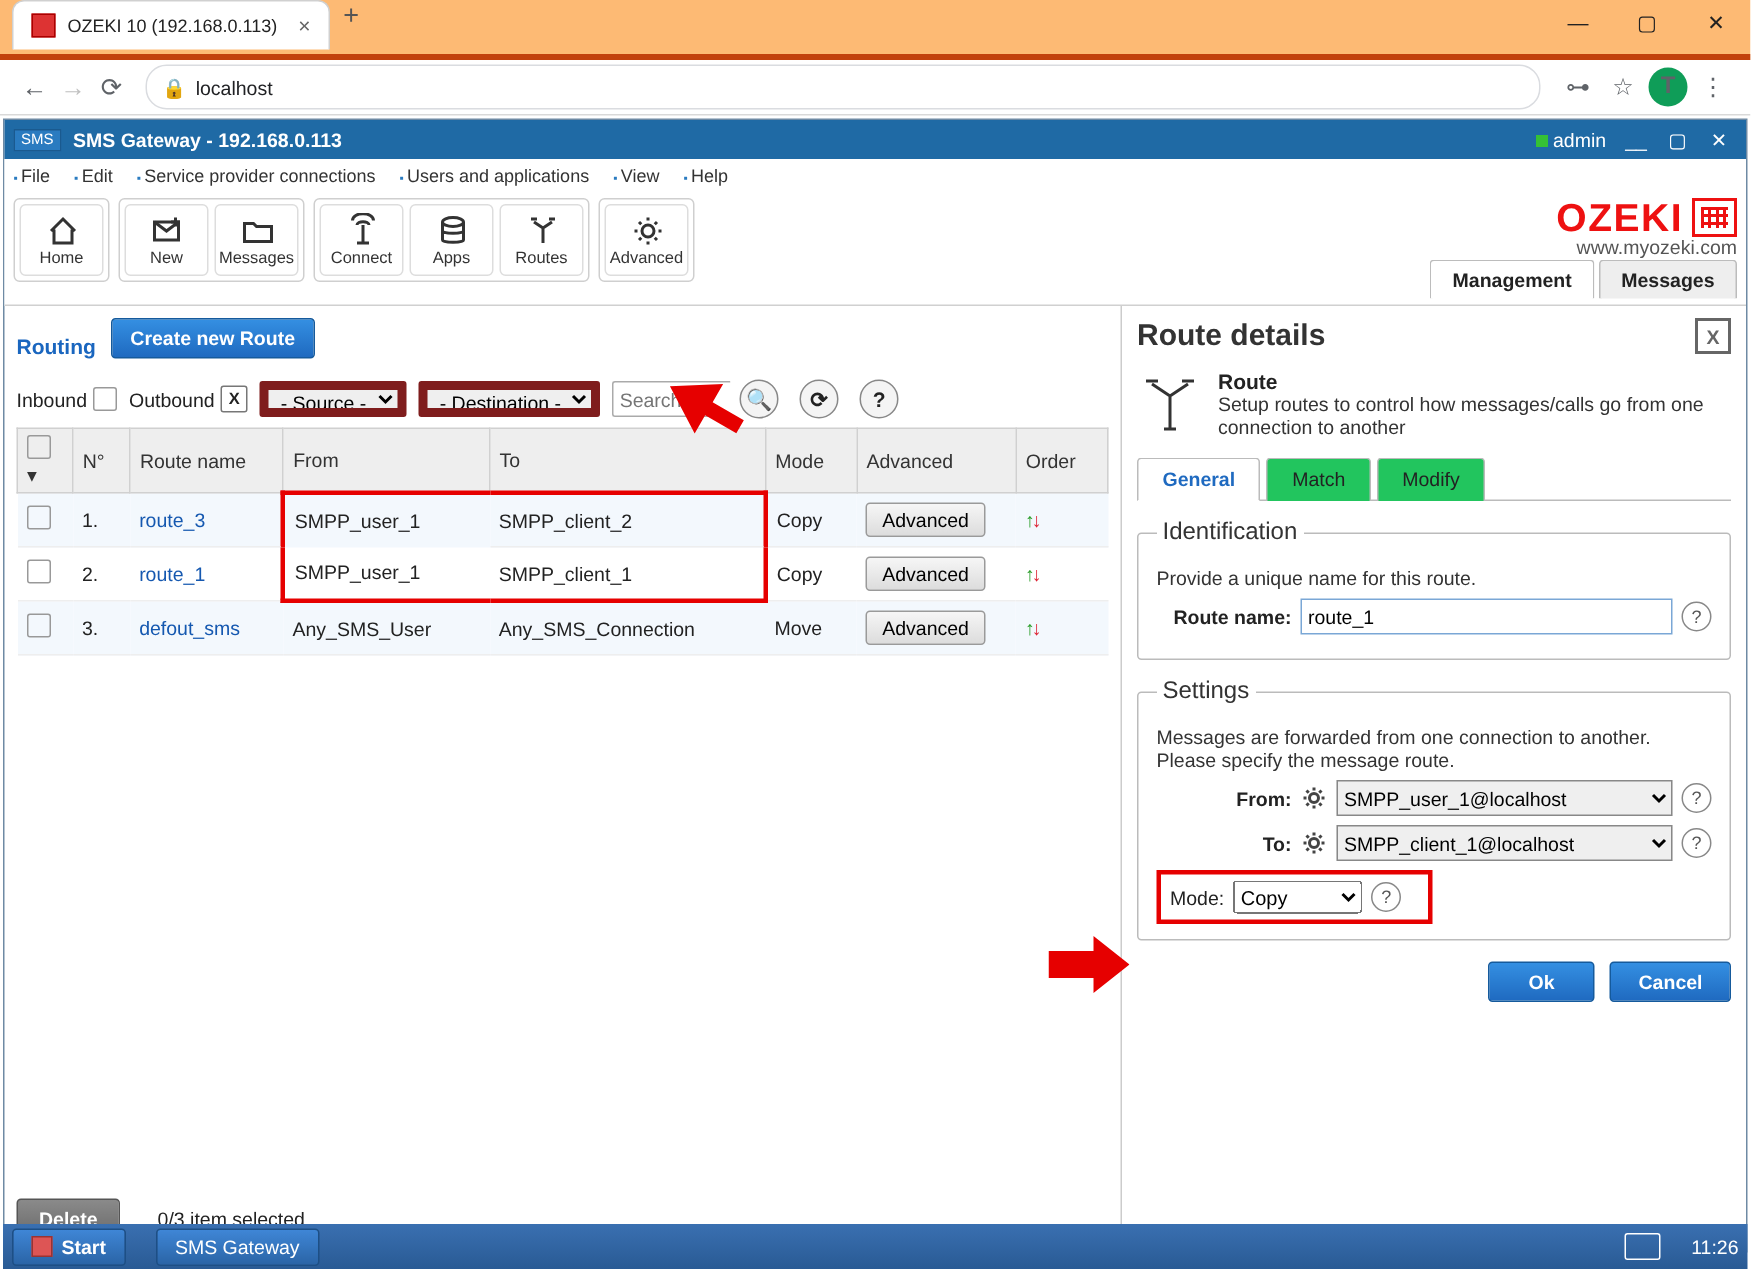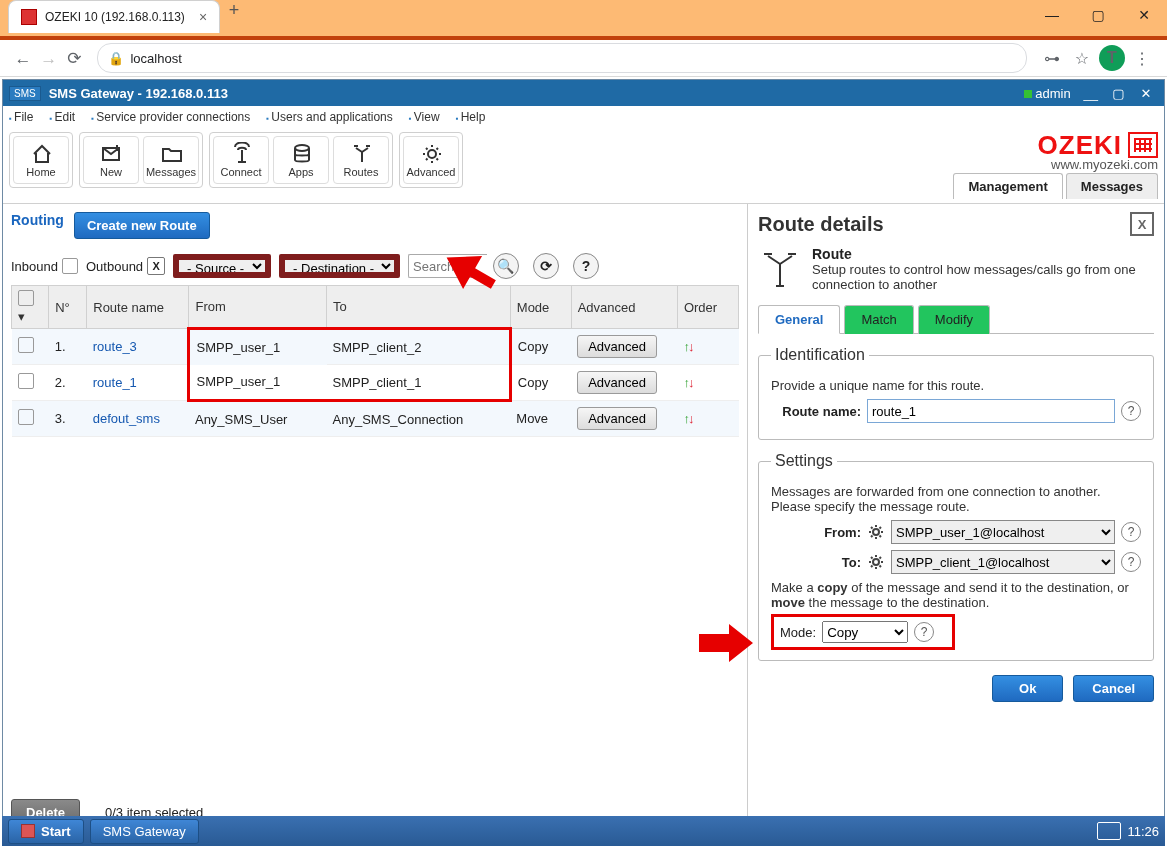--- a/index.html
+++ b/index.html
@@ -41,21 +41,21 @@
 .logo-sq::before,.logo-sq::after{content:"";position:absolute;background:#e11}
 .logo-sq::before{left:4px;right:4px;top:4px;bottom:4px;background:repeating-linear-gradient(#e11 0 2px,transparent 2px 5px),repeating-linear-gradient(90deg,#e11 0 2px,transparent 2px 5px)}
 .htabs{display:flex;gap:3px;margin-top:2px}
 .htab{padding:5px 14px;border:1px solid #bcbcbc;border-bottom:none;background:#eee;font-weight:bold;font-size:13px;cursor:pointer;border-radius:3px 3px 0 0}
 .htab.active{background:#fff}
 
 .main{display:flex;height:630px}
 .left{flex:1;border-right:1px solid #ccc;padding:8px;display:flex;flex-direction:column;position:relative}
 .right{width:396px;padding:8px 10px;position:relative}
 
-.list-head{display:flex;align-items:flex-start;gap:10px;margin-bottom:8px}
+.list-head{display:flex;align-items:flex-end;gap:10px;margin-bottom:8px}
 .list-title{color:#1a66bf;font-weight:bold;font-size:14px}
 .btn-primary{background:linear-gradient(#348fe2,#1f6ac0);color:#fff;border:1px solid #155a9c;padding:5px 12px;border-radius:3px;font-weight:bold;font-size:13px;cursor:pointer}
 .filter-row{display:flex;align-items:center;gap:8px;padding:6px 0;font-size:13px}
 .chip{display:flex;align-items:center;gap:4px}
 .chip .box{width:14px;height:14px;border:1px solid #999;border-radius:2px;display:inline-block}
 .chip .xmark{display:inline-flex;width:16px;height:16px;border:1px solid #777;border-radius:2px;align-items:center;justify-content:center;font-size:11px;font-weight:bold;cursor:pointer}
 select.fsel{height:24px;border:6px solid #7f1d1d;border-radius:2px;font-size:13px;padding:0 4px}
 .search-wrap{display:flex;align-items:center}
 .search-wrap input{width:70px;height:22px;border:1px solid #aaa;border-right:none;border-radius:2px 0 0 2px;padding:0 4px;font-size:13px}
 .circ-btn{width:24px;height:24px;border:1px solid #888;border-radius:50%;display:inline-flex;align-items:center;justify-content:center;margin-left:6px;cursor:pointer;font-size:14px;font-weight:bold;background:#f4f4f4}
@@ -92,21 +92,21 @@
 .frow input[type=text]{flex:1;height:22px;border:1px solid #7aa7d6;padding:0 4px;font-size:13px}
 .frow select{flex:1;height:24px;border:1px solid #888;font-size:13px}
 .help-q{width:18px;height:18px;border:1px solid #888;border-radius:50%;display:inline-flex;align-items:center;justify-content:center;font-size:12px;color:#555;cursor:pointer;flex:none}
 .gear-ico{width:18px;height:18px;flex:none}
 .gear-ico svg{width:18px;height:18px;stroke:#444;fill:none;stroke-width:2}
 .note{font-size:13px;color:#333;margin:4px 0}
 .mode-row{display:flex;align-items:center;gap:6px;border:3px solid #e60000;padding:4px 6px;width:166px}
 .mode-row select{width:86px;height:22px}
 .btnbar{display:flex;justify-content:flex-end;gap:10px;margin-top:14px}
 
-.taskbar{position:absolute;left:2px;right:2px;bottom:2px;height:30px;background:linear-gradient(#3a70b1,#295a94);display:flex;align-items:center;padding:0 6px;gap:6px;color:#fff;font-size:13px}
+.taskbar{position:absolute;left:2px;right:2px;bottom:2px;height:30px;background:linear-gradient(#3a70b1,#295a94);display:flex;align-items:center;padding:0 6px;gap:20px;color:#fff;font-size:13px}
 .tb-btn{background:linear-gradient(#3f86d6,#2a64a6);border:1px solid #1d4f85;padding:4px 12px;border-radius:3px;display:flex;align-items:center;gap:6px;cursor:pointer}
 .tb-btn .sq{width:12px;height:12px;background:#d55;border:1px solid #933;display:inline-block}
 .tb-spacer{flex:1}
 .tb-kbd{width:22px;height:16px;border:1px solid #fff;border-radius:2px}
 .tb-clock{font-weight:normal}
 </style>
 </head>
 <body>
 
 <div class="chrome-titlebar">
@@ -363,23 +363,20 @@
         </div>
         <div class="frow">
           <label>To:</label>
           <span class="gear-ico"><svg>
                 <circle cx="9" cy="9" r="3"></circle>
                 <path d="M9 2v2M9 14v2M2 9h2M14 9h2M4 4l1.5 1.5M12.5 12.5L14 14M4 14l1.5-1.5M12.5 5.5L14 4"></path>
               </svg></span>
           <select><option>SMPP_client_1@localhost</option></select>
           <span class="help-q">?</span>
         </div>
-        <div class="note">
-          <span>Make a </span><b>copy</b><span> of the message and send it to the destination, or </span><b>move</b><span> the message to the destination.</span>
-        </div>
         <div class="mode-row">
           <label style="min-width:auto">Mode:</label>
           <select><option>Copy</option></select>
           <span class="help-q">?</span>
         </div>
       </fieldset>
 
       <div class="btnbar">
         <button class="btn-primary" style="padding:5px 26px">Ok</button>
         <button class="btn-primary" style="padding:5px 18px">Cancel</button>

